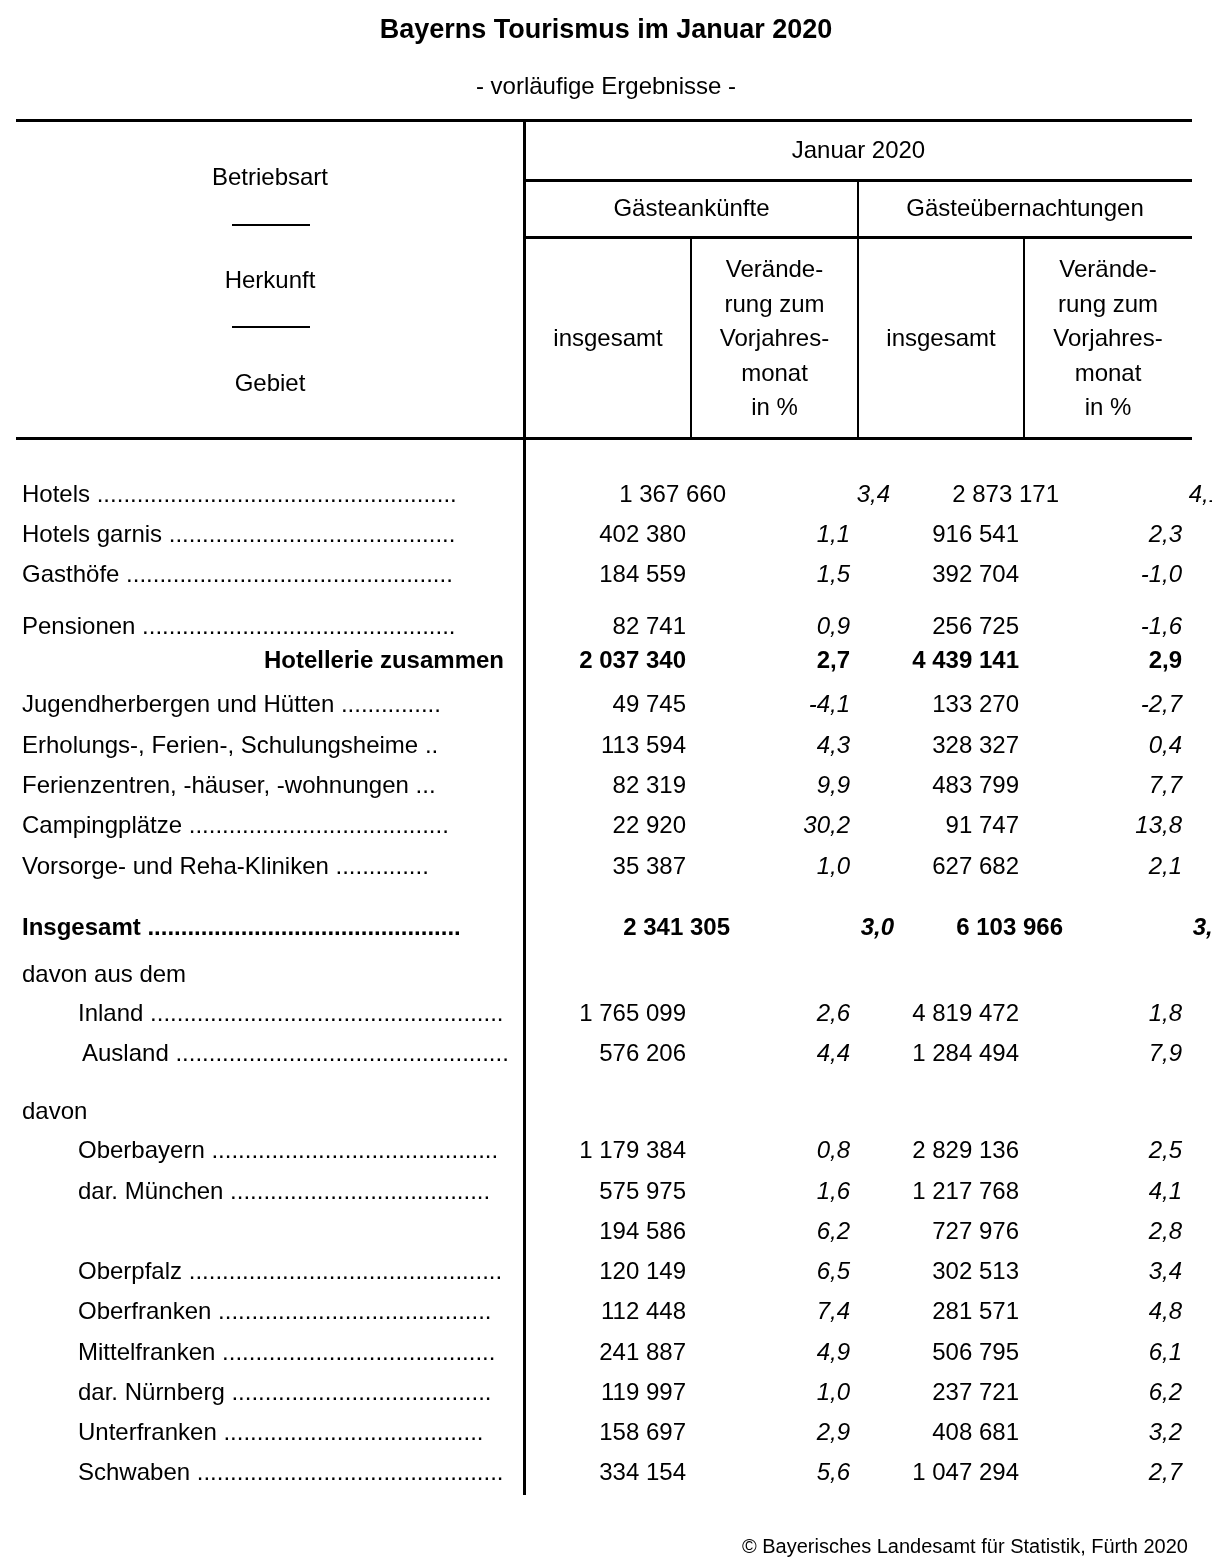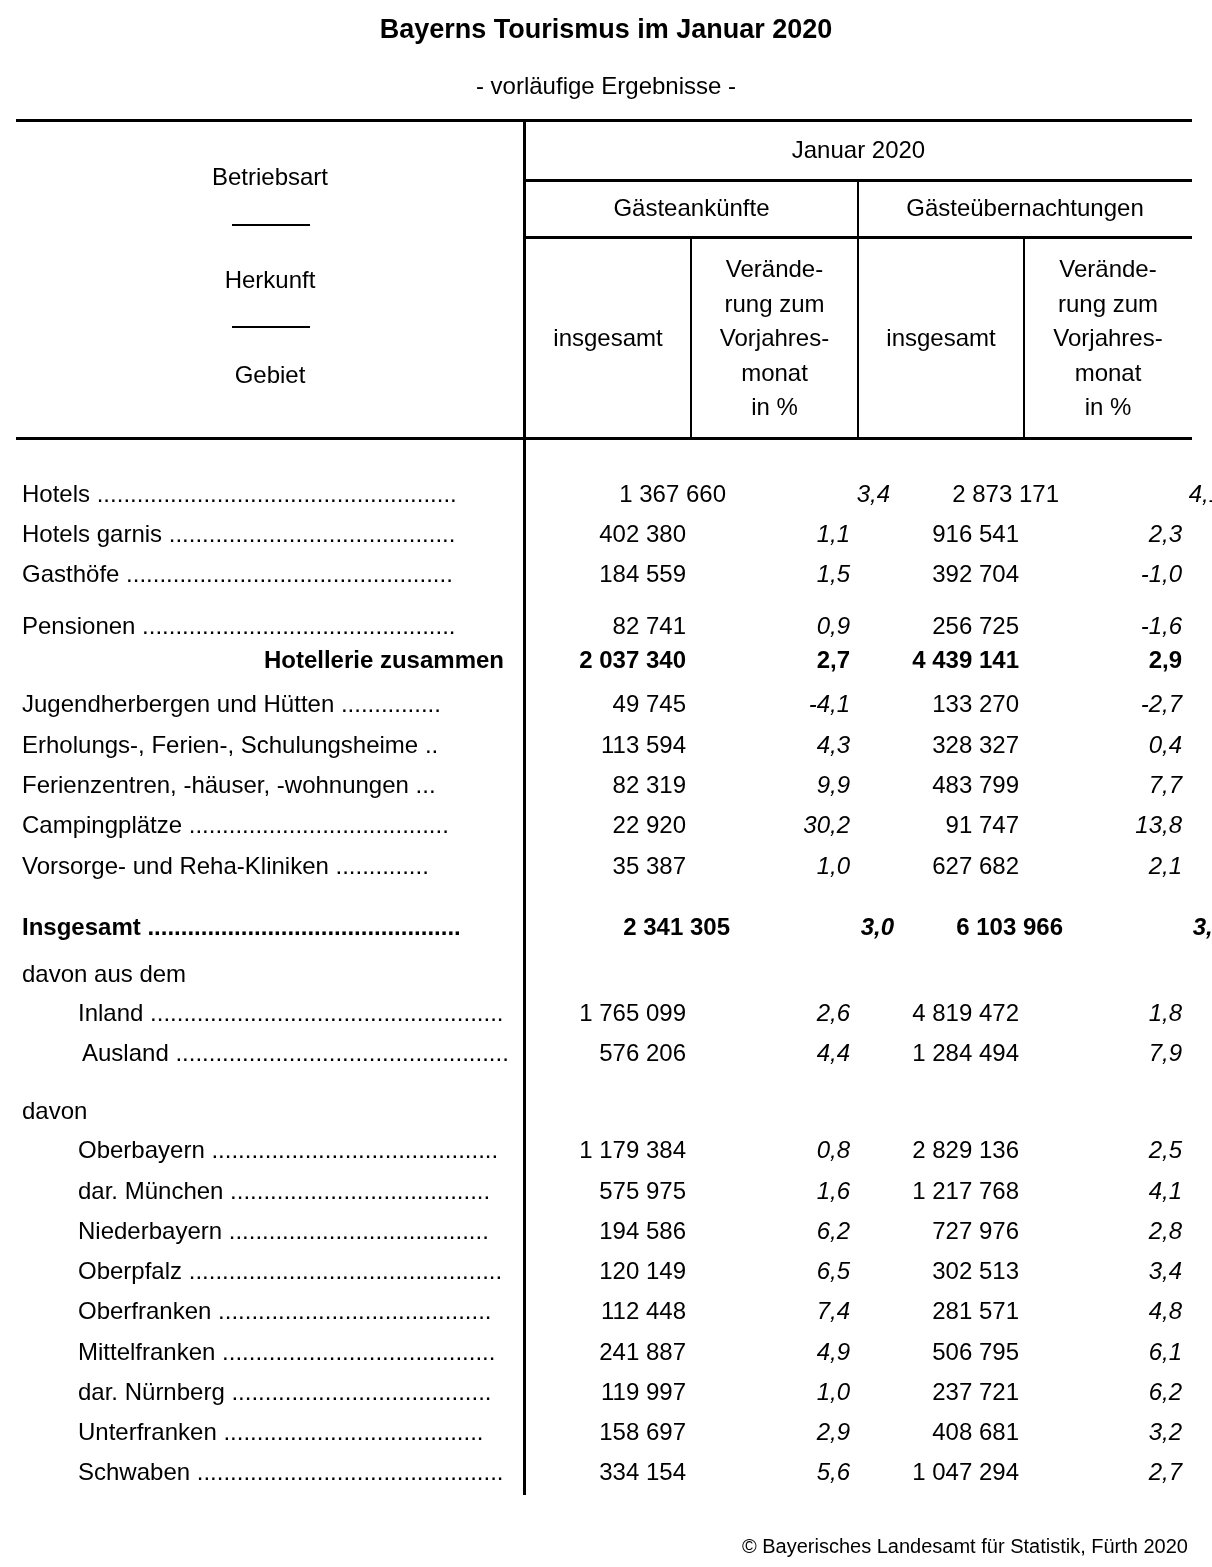--- a/index.html
+++ b/index.html
@@ -40,21 +40,21 @@
 <div class="hline" style="left:525px;top:236px;width:667px;height:3px;"></div>
 <div class="vline" style="left:857px;top:181px;width:2px;height:258px;"></div>
 <div class="vline" style="left:690px;top:238px;width:2px;height:201px;"></div>
 <div class="vline" style="left:1023px;top:238px;width:2px;height:201px;"></div>
 <div class="hline" style="left:16px;top:437px;width:1176px;height:3px;"></div>
 
 <div class="hdr" style="left:16px;top:160px;width:508px;">Betriebsart</div>
 <div class="stub-dash" style="top:224px;"></div>
 <div class="hdr" style="left:16px;top:263px;width:508px;">Herkunft</div>
 <div class="stub-dash" style="top:326px;"></div>
-<div class="hdr" style="left:16px;top:358px;width:508px;">Gebiet</div>
+<div class="hdr" style="left:16px;top:366px;width:508px;">Gebiet</div>
 
 <div class="hdr" style="left:525px;top:133px;width:667px;">Januar 2020</div>
 <div class="hdr" style="left:525px;top:191px;width:333px;">Gästeankünfte</div>
 <div class="hdr" style="left:858px;top:191px;width:334px;">Gästeübernachtungen</div>
 
 <div class="hdr" style="left:525px;top:321px;width:166px;">insgesamt</div>
 <div class="hdr" style="left:691px;top:252px;width:167px;">
   <div>Verände-</div>
   <div>rung zum</div>
   <div>Vorjahres-</div>
@@ -175,21 +175,20 @@
   <div class="c4">2,5</div>
 </div>
 <div class="row" style="top:1177px;">
   <div class="label indent"><span>dar. München</span> <span class="dots">.......................................</span></div>
   <div class="c1">575 975</div>
   <div class="c2">1,6</div>
   <div class="c3">1 217 768</div>
   <div class="c4">4,1</div>
 </div>
 <div class="row" style="top:1217px;">
-  <div class="label indent"><span>Niederbayern</span> <span class="dots">.......................................</span></div>
   <div class="c1">194 586</div>
   <div class="c2">6,2</div>
   <div class="c3">727 976</div>
   <div class="c4">2,8</div>
 </div>
 <div class="row" style="top:1257px;">
   <div class="label indent"><span>Oberpfalz</span> <span class="dots">................................................</span></div>
   <div class="c1">120 149</div>
   <div class="c2">6,5</div>
   <div class="c3">302 513</div>

